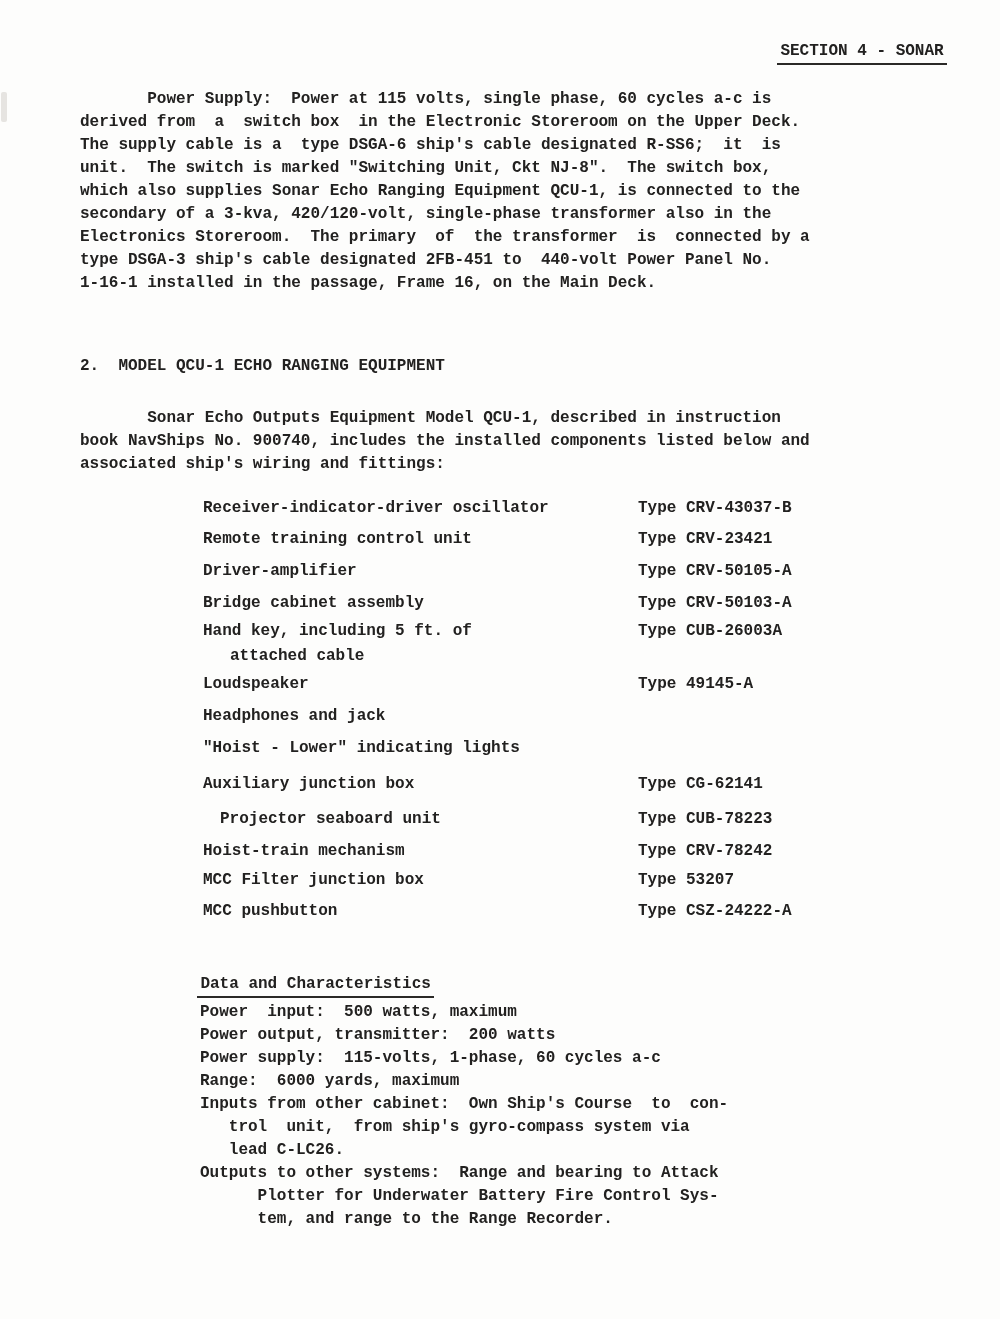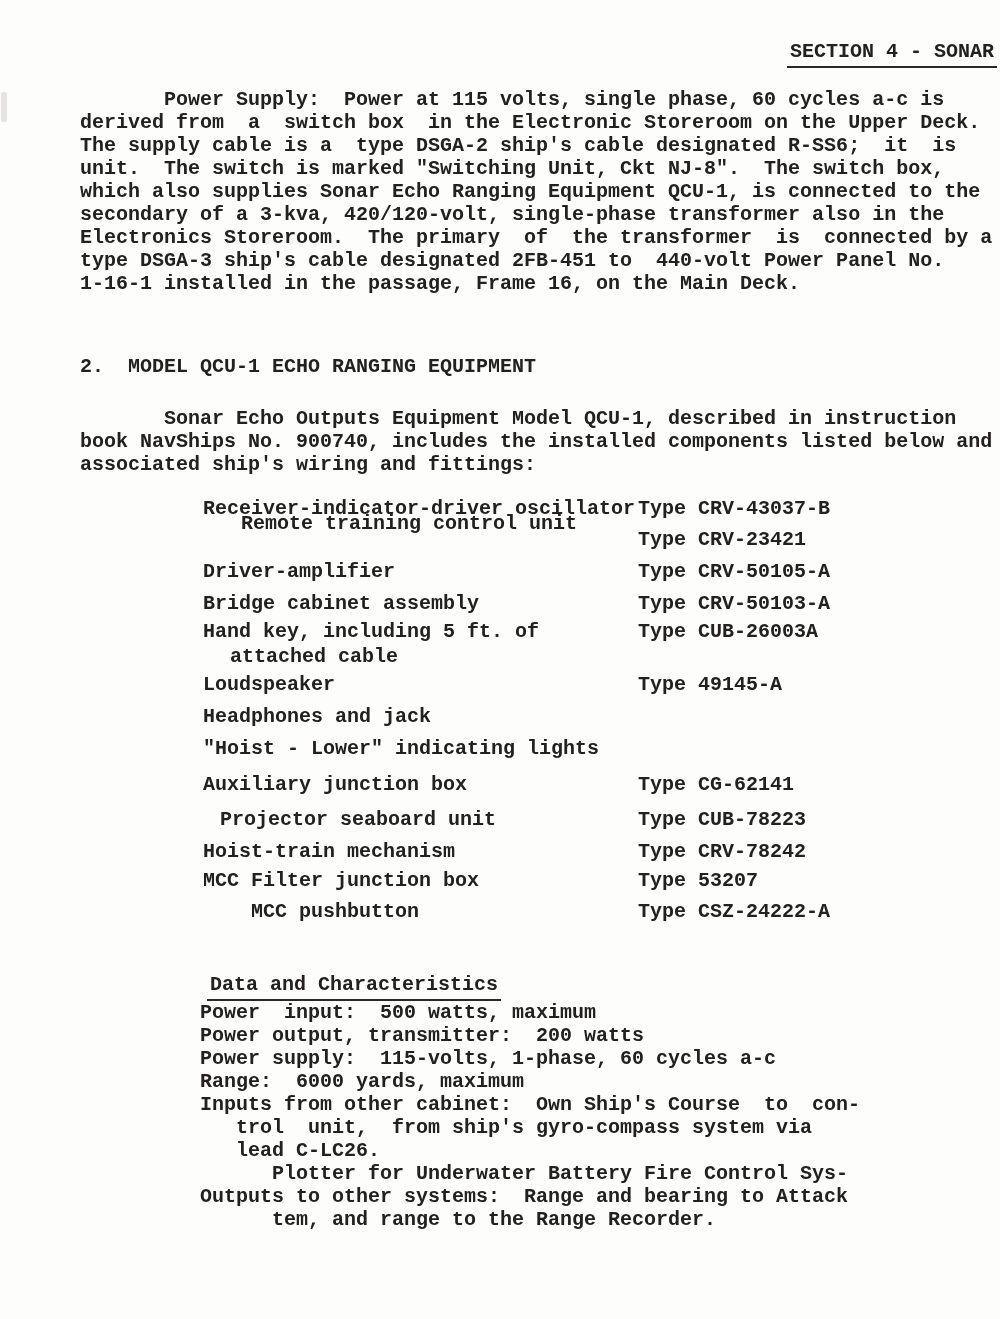--- a/index.html
+++ b/index.html
@@ -5,21 +5,21 @@
   html, body { margin:0; padding:0; background:#e8e8e6; }
   .page {
     position: relative;
     width: 1000px;
     height: 1319px;
     margin: 0 auto;
     background: #fdfdfc;
     overflow: hidden;
     font-family: "Liberation Mono", "DejaVu Sans Mono", monospace;
     font-weight: 700;
-    font-size: 20px;
+    font-size: 16px;
     color: #222120;
   }
   .line { white-space: pre; line-height: 23px; }
   .abs { position: absolute; white-space: pre; line-height: 23px; }
   .block { position: absolute; }
   .underlined {
     border-bottom: 2px solid #2a2927;
     padding: 0 3px 3px 3px;
   }
   .scan-smudge {
@@ -37,42 +37,42 @@
 
   <div class="scan-smudge"></div>
 
   <div class="abs" style="left:739px; top:17px;">
     <span class="underlined">SECTION 4 - SONAR</span>
   </div>
 
   <div class="block" style="left:80px; top:88px;">
     <div class="line">       Power Supply:  Power at 115 volts, single phase, 60 cycles a-c is</div>
     <div class="line">derived from  a  switch box  in the Electronic Storeroom on the Upper Deck.</div>
-    <div class="line">The supply cable is a  type DSGA-2 ship's cable designated R-SS6;  it  is</div>
+    <div class="line">The supply cable is a  type DSGA-6 ship's cable designated R-SS6;  it  is</div>
     <div class="line">unit.  The switch is marked "Switching Unit, Ckt NJ-8".  The switch box,</div>
     <div class="line">which also supplies Sonar Echo Ranging Equipment QCU-1, is connected to the</div>
     <div class="line">secondary of a 3-kva, 420/120-volt, single-phase transformer also in the</div>
     <div class="line">Electronics Storeroom.  The primary  of  the transformer  is  connected by a</div>
     <div class="line">type DSGA-3 ship's cable designated 2FB-451 to  440-volt Power Panel No.</div>
     <div class="line">1-16-1 installed in the passage, Frame 16, on the Main Deck.</div>
   </div>
 
   <div class="abs" style="left:80px; top:355px;">2.  MODEL QCU-1 ECHO RANGING EQUIPMENT</div>
 
   <div class="block" style="left:80px; top:407px;">
     <div class="line">       Sonar Echo Outputs Equipment Model QCU-1, described in instruction</div>
     <div class="line">book NavShips No. 900740, includes the installed components listed below and</div>
     <div class="line">associated ship's wiring and fittings:</div>
   </div>
 
   <div>
     <div class="abs" style="left:203px; top:497px;">Receiver-indicator-driver oscillator</div>
     <div class="abs" style="left:638px; top:497px;">Type CRV-43037-B</div>
 
-    <div class="abs" style="left:203px; top:512px;margin-left:38px;">Remote training control unit</div>
+    <div class="abs" style="left:203px; top:528px;">Remote training control unit</div>
     <div class="abs" style="left:638px; top:528px;">Type CRV-23421</div>
 
     <div class="abs" style="left:203px; top:560px;">Driver-amplifier</div>
     <div class="abs" style="left:638px; top:560px;">Type CRV-50105-A</div>
 
     <div class="abs" style="left:203px; top:592px;">Bridge cabinet assembly</div>
     <div class="abs" style="left:638px; top:592px;">Type CRV-50103-A</div>
 
     <div class="abs" style="left:203px; top:620px;">Hand key, including 5 ft. of</div>
     <div class="abs" style="left:230px; top:645px;">attached cable</div>
@@ -90,34 +90,34 @@
 
     <div class="abs" style="left:203px; top:808px;margin-left:17px;">Projector seaboard unit</div>
     <div class="abs" style="left:638px; top:808px;">Type CUB-78223</div>
 
     <div class="abs" style="left:203px; top:840px;">Hoist-train mechanism</div>
     <div class="abs" style="left:638px; top:840px;">Type CRV-78242</div>
 
     <div class="abs" style="left:203px; top:869px;">MCC Filter junction box</div>
     <div class="abs" style="left:638px; top:869px;">Type 53207</div>
 
-    <div class="abs" style="left:203px; top:900px;margin-left:48px;">MCC pushbutton</div>
+    <div class="abs" style="left:203px; top:900px;">MCC pushbutton</div>
     <div class="abs" style="left:638px; top:900px;">Type CSZ-24222-A</div>
   </div>
 
   <div class="abs" style="left:159px; top:950px;">
     <span class="underlined">Data and Characteristics</span>
   </div>
 
   <div class="block" style="left:200px; top:1001px;">
     <div class="line">Power  input:  500 watts, maximum</div>
     <div class="line">Power output, transmitter:  200 watts</div>
     <div class="line">Power supply:  115-volts, 1-phase, 60 cycles a-c</div>
     <div class="line">Range:  6000 yards, maximum</div>
     <div class="line">Inputs from other cabinet:  Own Ship's Course  to  con-</div>
     <div class="line">   trol  unit,  from ship's gyro-compass system via</div>
     <div class="line">   lead C-LC26.</div>
+    <div class="line">Outputs to other systems:  Range and bearing to Attack</div>
     <div class="line">      Plotter for Underwater Battery Fire Control Sys-</div>
-    <div class="line">Outputs to other systems:  Range and bearing to Attack</div>
     <div class="line">      tem, and range to the Range Recorder.</div>
   </div>
 
 </div>
 
 </body></html>

